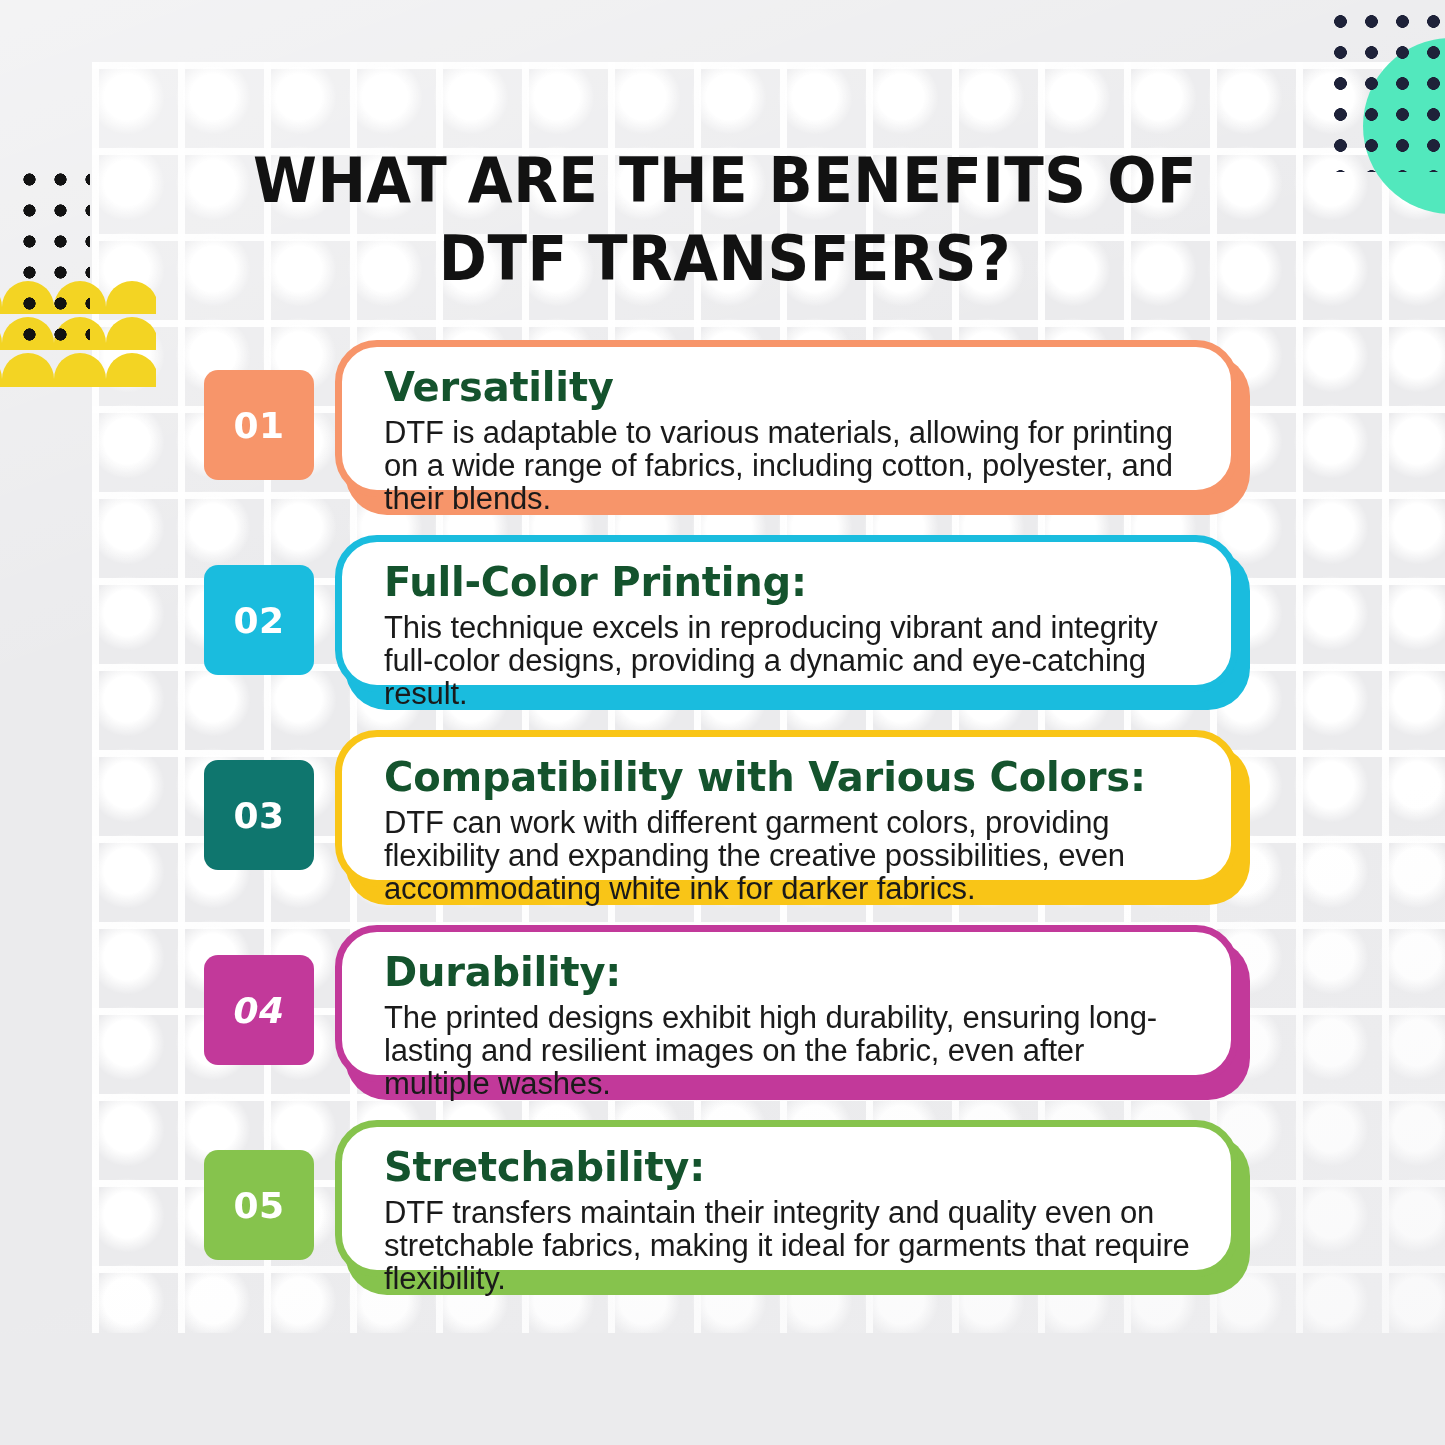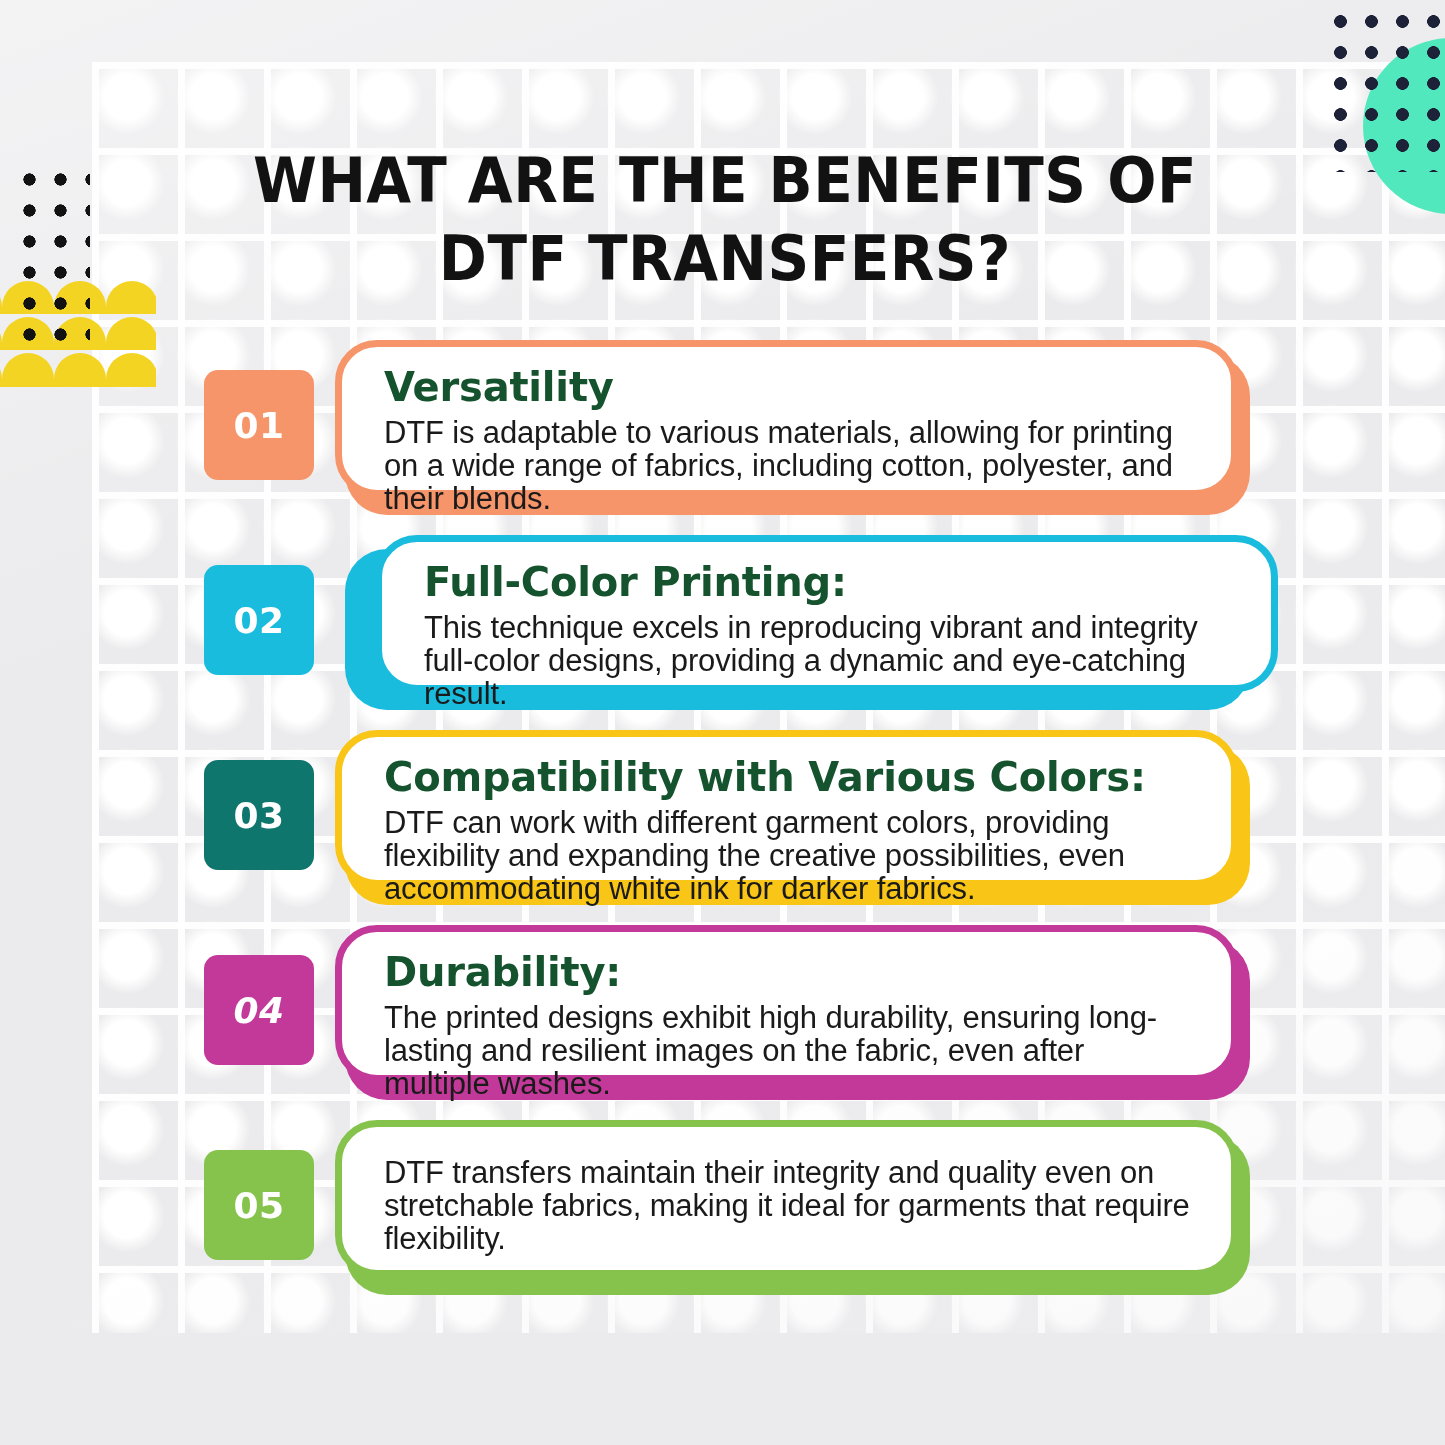--- a/index.html
+++ b/index.html
@@ -263,21 +263,21 @@
         </div>
       </div>
     </div>
 
     <div class="row">
       <div class="badge" style="background:#1ABCDE;">
         <span>02</span>
       </div>
       <div class="card-wrap">
         <div class="card-shadow" style="background:#1ABCDE;"></div>
-        <div class="card" style="border-color:#1ABCDE;margin-left:40px;">
+        <div class="card" style="border-color:#1ABCDE;">
           <div class="card-title">Full-Color Printing:</div>
           <div class="card-body">This technique excels in reproducing vibrant and integrity full-color designs, providing a dynamic and eye-catching result.</div>
         </div>
       </div>
     </div>
 
     <div class="row">
       <div class="badge" style="background:#0f766e;">
         <span>03</span>
       </div>
@@ -303,19 +303,20 @@
       </div>
     </div>
 
     <div class="row">
       <div class="badge" style="background:#86C34D;">
         <span>05</span>
       </div>
       <div class="card-wrap">
         <div class="card-shadow" style="background:#86C34D;"></div>
         <div class="card" style="border-color:#86C34D;">
+          <div class="card-title">Stretchability:</div>
           <div class="card-body">DTF transfers maintain their integrity and quality even on stretchable fabrics, making it ideal for garments that require flexibility.</div>
         </div>
       </div>
     </div>
 
   </div>
 </div>
 
 </body></html>

